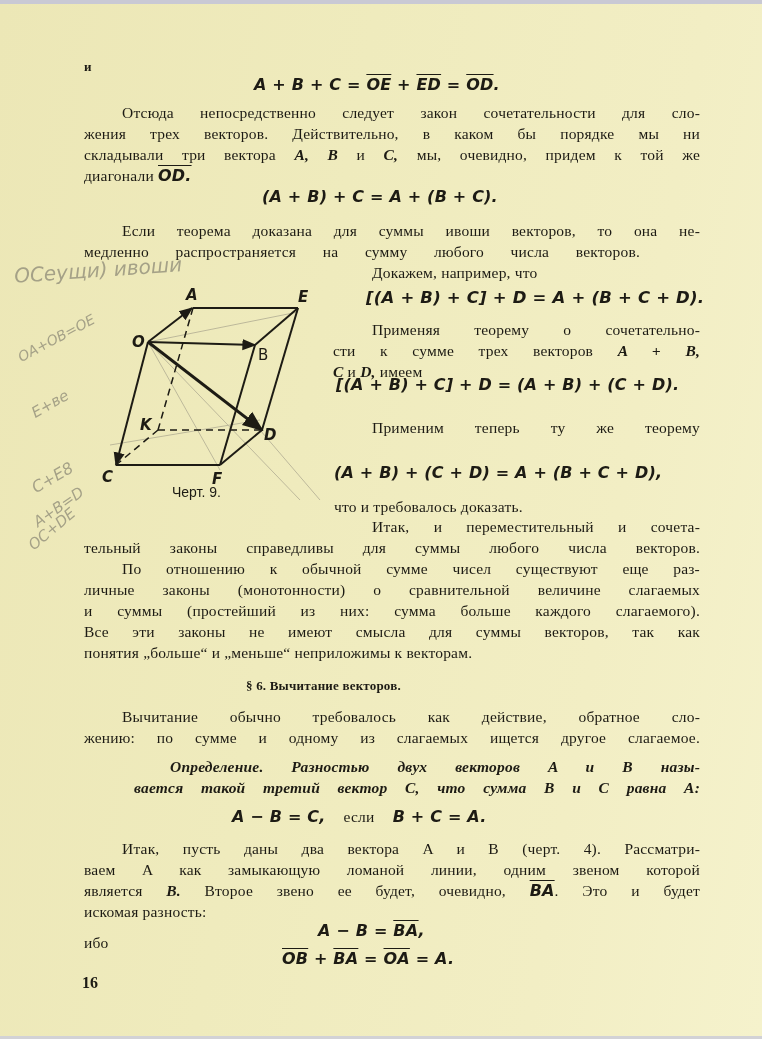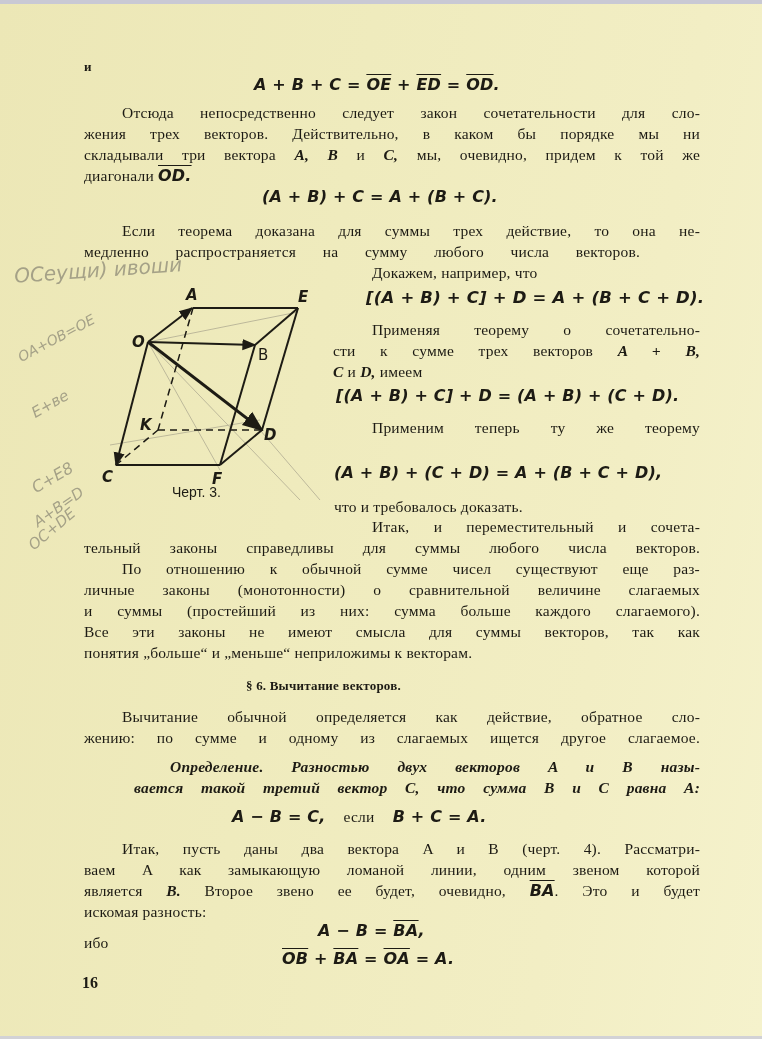--- a/index.html
+++ b/index.html
@@ -42,50 +42,50 @@
   <div class="line just" style="left:122px;top:104px;width:578px;">Отсюда непосредственно следует закон сочетательности для сло-</div>
   <div class="line just" style="left:84px;top:125px;width:616px;">жения трех векторов. Действительно, в каком бы порядке мы ни</div>
   <div class="line just" style="left:84px;top:146px;width:616px;">
     <span>складывали три вектора </span><span class="bi">A, B</span><span> и </span><span class="bi">C,</span><span> мы, очевидно, придем к той же</span>
   </div>
   <div class="line" style="left:84px;top:167px;">
     <span>диагонали </span><span class="math ov">OD.</span>
   </div>
   <div class="line math" style="left:262px;top:188px;">(A + B) + C = A + (B + C).</div>
 
-  <div class="line just" style="left:122px;top:222px;width:578px;">Если теорема доказана для суммы трех действие, то она не-</div>
+  <div class="line just" style="left:122px;top:222px;width:578px;">Если теорема доказана для суммы ивоши векторов, то она не-</div>
   <div class="line just" style="left:84px;top:243px;width:556px;">медленно распространяется на сумму любого числа векторов.</div>
   <div class="line" style="left:372px;top:264px;">Докажем, например, что</div>
 
   <div class="line math" style="left:366px;top:289px;font-size:16.5px;">[(A + B) + C] + D = A + (B + C + D).</div>
 
   <div class="line just" style="left:372px;top:321px;width:328px;">Применяя теорему о сочетательно-</div>
   <div class="line just" style="left:333px;top:342px;width:367px;">
     <span>сти к сумме трех векторов </span><span class="bi">A + B,</span>
   </div>
   <div class="line" style="left:333px;top:363px;">
     <span class="bi">C</span><span> и </span><span class="bi">D,</span><span> имеем</span>
   </div>
-  <div class="line math" style="left:336px;top:387px;">[(A + B) + C] + D = (A + B) + (C + D).</div>
+  <div class="line math" style="left:336px;top:376px;">[(A + B) + C] + D = (A + B) + (C + D).</div>
 
   <div class="line just" style="left:372px;top:419px;width:328px;">Применим теперь ту же теорему</div>
   <div class="line math" style="left:334px;top:464px;">(A + B) + (C + D) = A + (B + C + D),</div>
 
   <div class="line" style="left:334px;top:498px;">что и требовалось доказать.</div>
   <div class="line just" style="left:372px;top:518px;width:328px;">Итак, и переместительный и сочета-</div>
   <div class="line just" style="left:84px;top:539px;width:616px;">тельный законы справедливы для суммы любого числа векторов.</div>
   <div class="line just" style="left:122px;top:560px;width:578px;">По отношению к обычной сумме чисел существуют еще раз-</div>
   <div class="line just" style="left:84px;top:581px;width:616px;">личные законы (монотонности) о сравнительной величине слагаемых</div>
   <div class="line just" style="left:84px;top:602px;width:616px;">и суммы (простейший из них: сумма больше каждого слагаемого).</div>
   <div class="line just" style="left:84px;top:623px;width:616px;">Все эти законы не имеют смысла для суммы векторов, так как</div>
   <div class="line" style="left:84px;top:644px;">понятия „больше“ и „меньше“ неприложимы к векторам.</div>
 
   <div class="line heading" style="left:246px;top:677px;">§ 6. Вычитание векторов.</div>
 
-  <div class="line just" style="left:122px;top:708px;width:578px;">Вычитание обычной определяется как действие, обратное сло-</div>
+  <div class="line just" style="left:122px;top:708px;width:578px;">Вычитание обычно требовалось как действие, обратное сло-</div>
   <div class="line just" style="left:84px;top:729px;width:616px;">жению: по сумме и одному из слагаемых ищется другое слагаемое.</div>
 
   <div class="line just" style="left:170px;top:758px;width:530px;">
     <span class="bi">Определение.</span><span class="bi" style="font-weight:normal;font-weight:600;"> Разностью двух векторов A и B назы-</span>
   </div>
   <div class="line just" style="left:134px;top:779px;width:566px;">
     <span class="bi" style="font-weight:600;">вается такой третий вектор C, что сумма B и C равна A:</span>
   </div>
 
   <div class="line" style="left:232px;top:808px;">
@@ -149,16 +149,16 @@
       <text x="106" y="30">A</text>
       <text x="218" y="32">E</text>
       <text x="52" y="77">O</text>
       <text x="178" y="90" font-style="normal" font-weight="normal">B</text>
       <text x="60" y="160">K</text>
       <text x="184" y="170">D</text>
       <text x="22" y="212">C</text>
       <text x="132" y="214">F</text>
     </g>
   </svg>
-  <div class="caption" style="left:172px;top:484px;">Черт. 3.</div>
+  <div class="caption" style="left:172px;top:484px;">Черт. 9.</div>
 
   <div class="botbar"></div>
 </div>
 
 </body></html>

